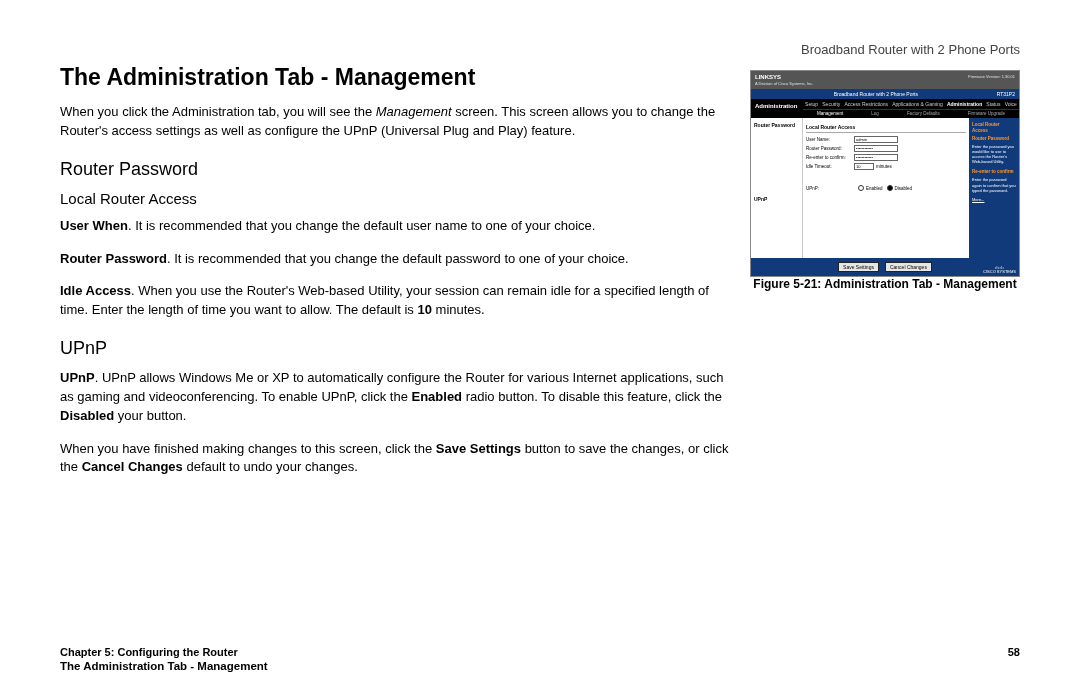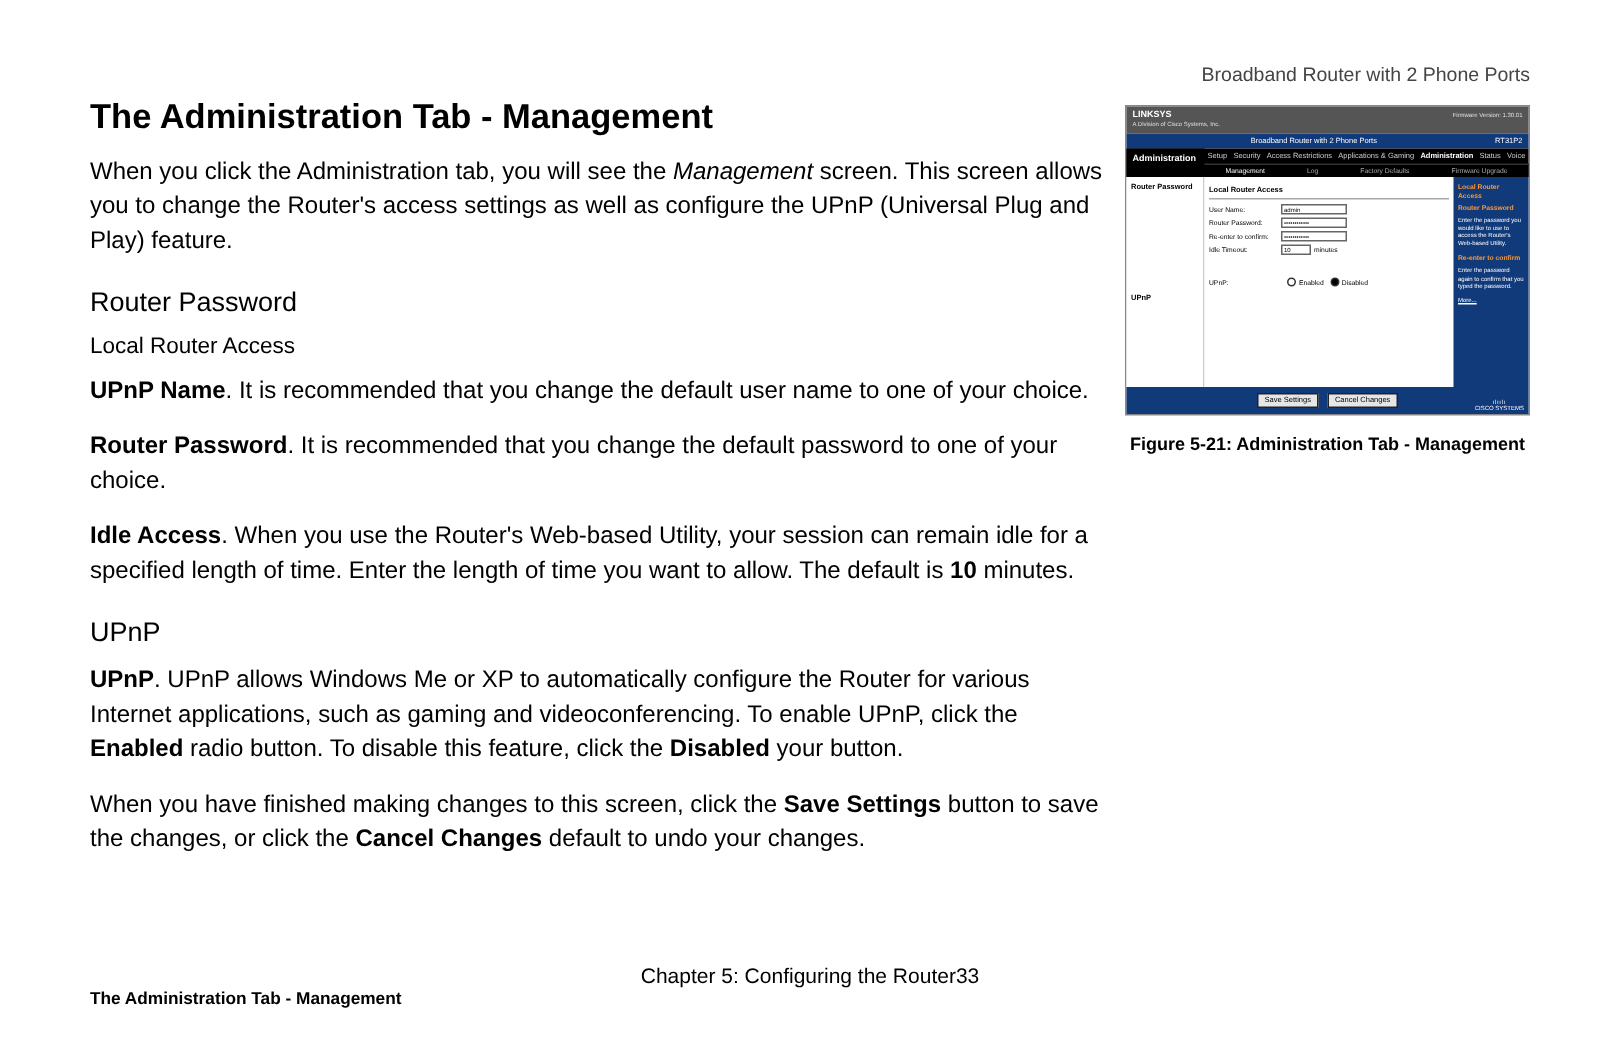--- a/index.html
+++ b/index.html
@@ -24,21 +24,21 @@
     right: 60px;
     font-size: 13px;
     color: #444;
   }
   .main-title {
     font-size: 23px;
     font-weight: bold;
     margin: 24px 0 12px 0;
   }
   .body-text {
-    font-size: 16px;
+    font-size: 13px;
     line-height: 1.45;
     max-width: 680px;
     margin: 0 0 14px 0;
   }
   .section-h2 {
     font-size: 18px;
     font-weight: normal;
     margin: 18px 0 10px 0;
   }
   .section-h3 {
@@ -49,21 +49,21 @@
   .figure-wrap {
     position: absolute;
     top: 70px;
     right: 60px;
     width: 270px;
   }
   .figure-caption {
     font-size: 12px;
     font-weight: bold;
     text-align: center;
-    margin-top: 12px;
+    margin-top: 0;
     line-height: 1.3;
   }
   .router-ui {
     width: 270px;
     border: 1px solid #888;
     background: #fff;
     font-size: 5px;
     box-sizing: border-box;
   }
   .ru-top {
@@ -213,23 +213,23 @@
     line-height: 1;
   }
   .footer {
     position: absolute;
     bottom: 26px;
     left: 60px;
     right: 60px;
   }
   .footer .line1 {
     display: flex;
-    justify-content: center;
-    font-size: 14px;
-    font-weight: normal;
+    justify-content: space-between;
+    font-size: 11px;
+    font-weight: bold;
   }
   .footer .line2 {
     font-size: 11.5px;
     font-weight: bold;
     margin-top: 2px;
   }
   em { font-style: italic; }
   b { font-weight: bold; }
 </style>
 </head>
@@ -242,21 +242,21 @@
 
   <p class="body-text">
     <span>When you click the Administration tab, you will see the </span><em>Management</em><span> screen. This screen allows you to change the Router's access settings as well as configure the UPnP (Universal Plug and Play) feature.</span>
   </p>
 
   <h2 class="section-h2">Router Password</h2>
   <h3 class="section-h3">Local Router Access</h3>
 
 
   <p class="body-text">
-    <b>UPnP Name</b><span>. It is recommended that you change the default user name to one of your choice.</span>
+    <b>User When</b><span>. It is recommended that you change the default user name to one of your choice.</span>
   </p>
 
   <p class="body-text">
     <b>Router Password</b><span>. It is recommended that you change the default password to one of your choice.</span>
   </p>
 
 
   <p class="body-text">
     <b>Idle Access</b><span>. When you use the Router's Web-based Utility, your session can remain idle for a specified length of time. Enter the length of time you want to allow. The default is </span><b>10</b><span> minutes.</span>
   </p>
@@ -358,17 +358,17 @@
           <div>CISCO SYSTEMS</div>
         </div>
       </div>
     </div>
     <div class="figure-caption">Figure 5-21: Administration Tab - Management</div>
   </div>
 
   <div class="footer">
     <div class="line1">
       <span>Chapter 5: Configuring the Router</span>
-      <span>33</span>
+      <span>58</span>
     </div>
     <div class="line2">The Administration Tab - Management</div>
   </div>
 </div>
 
 </body></html>

